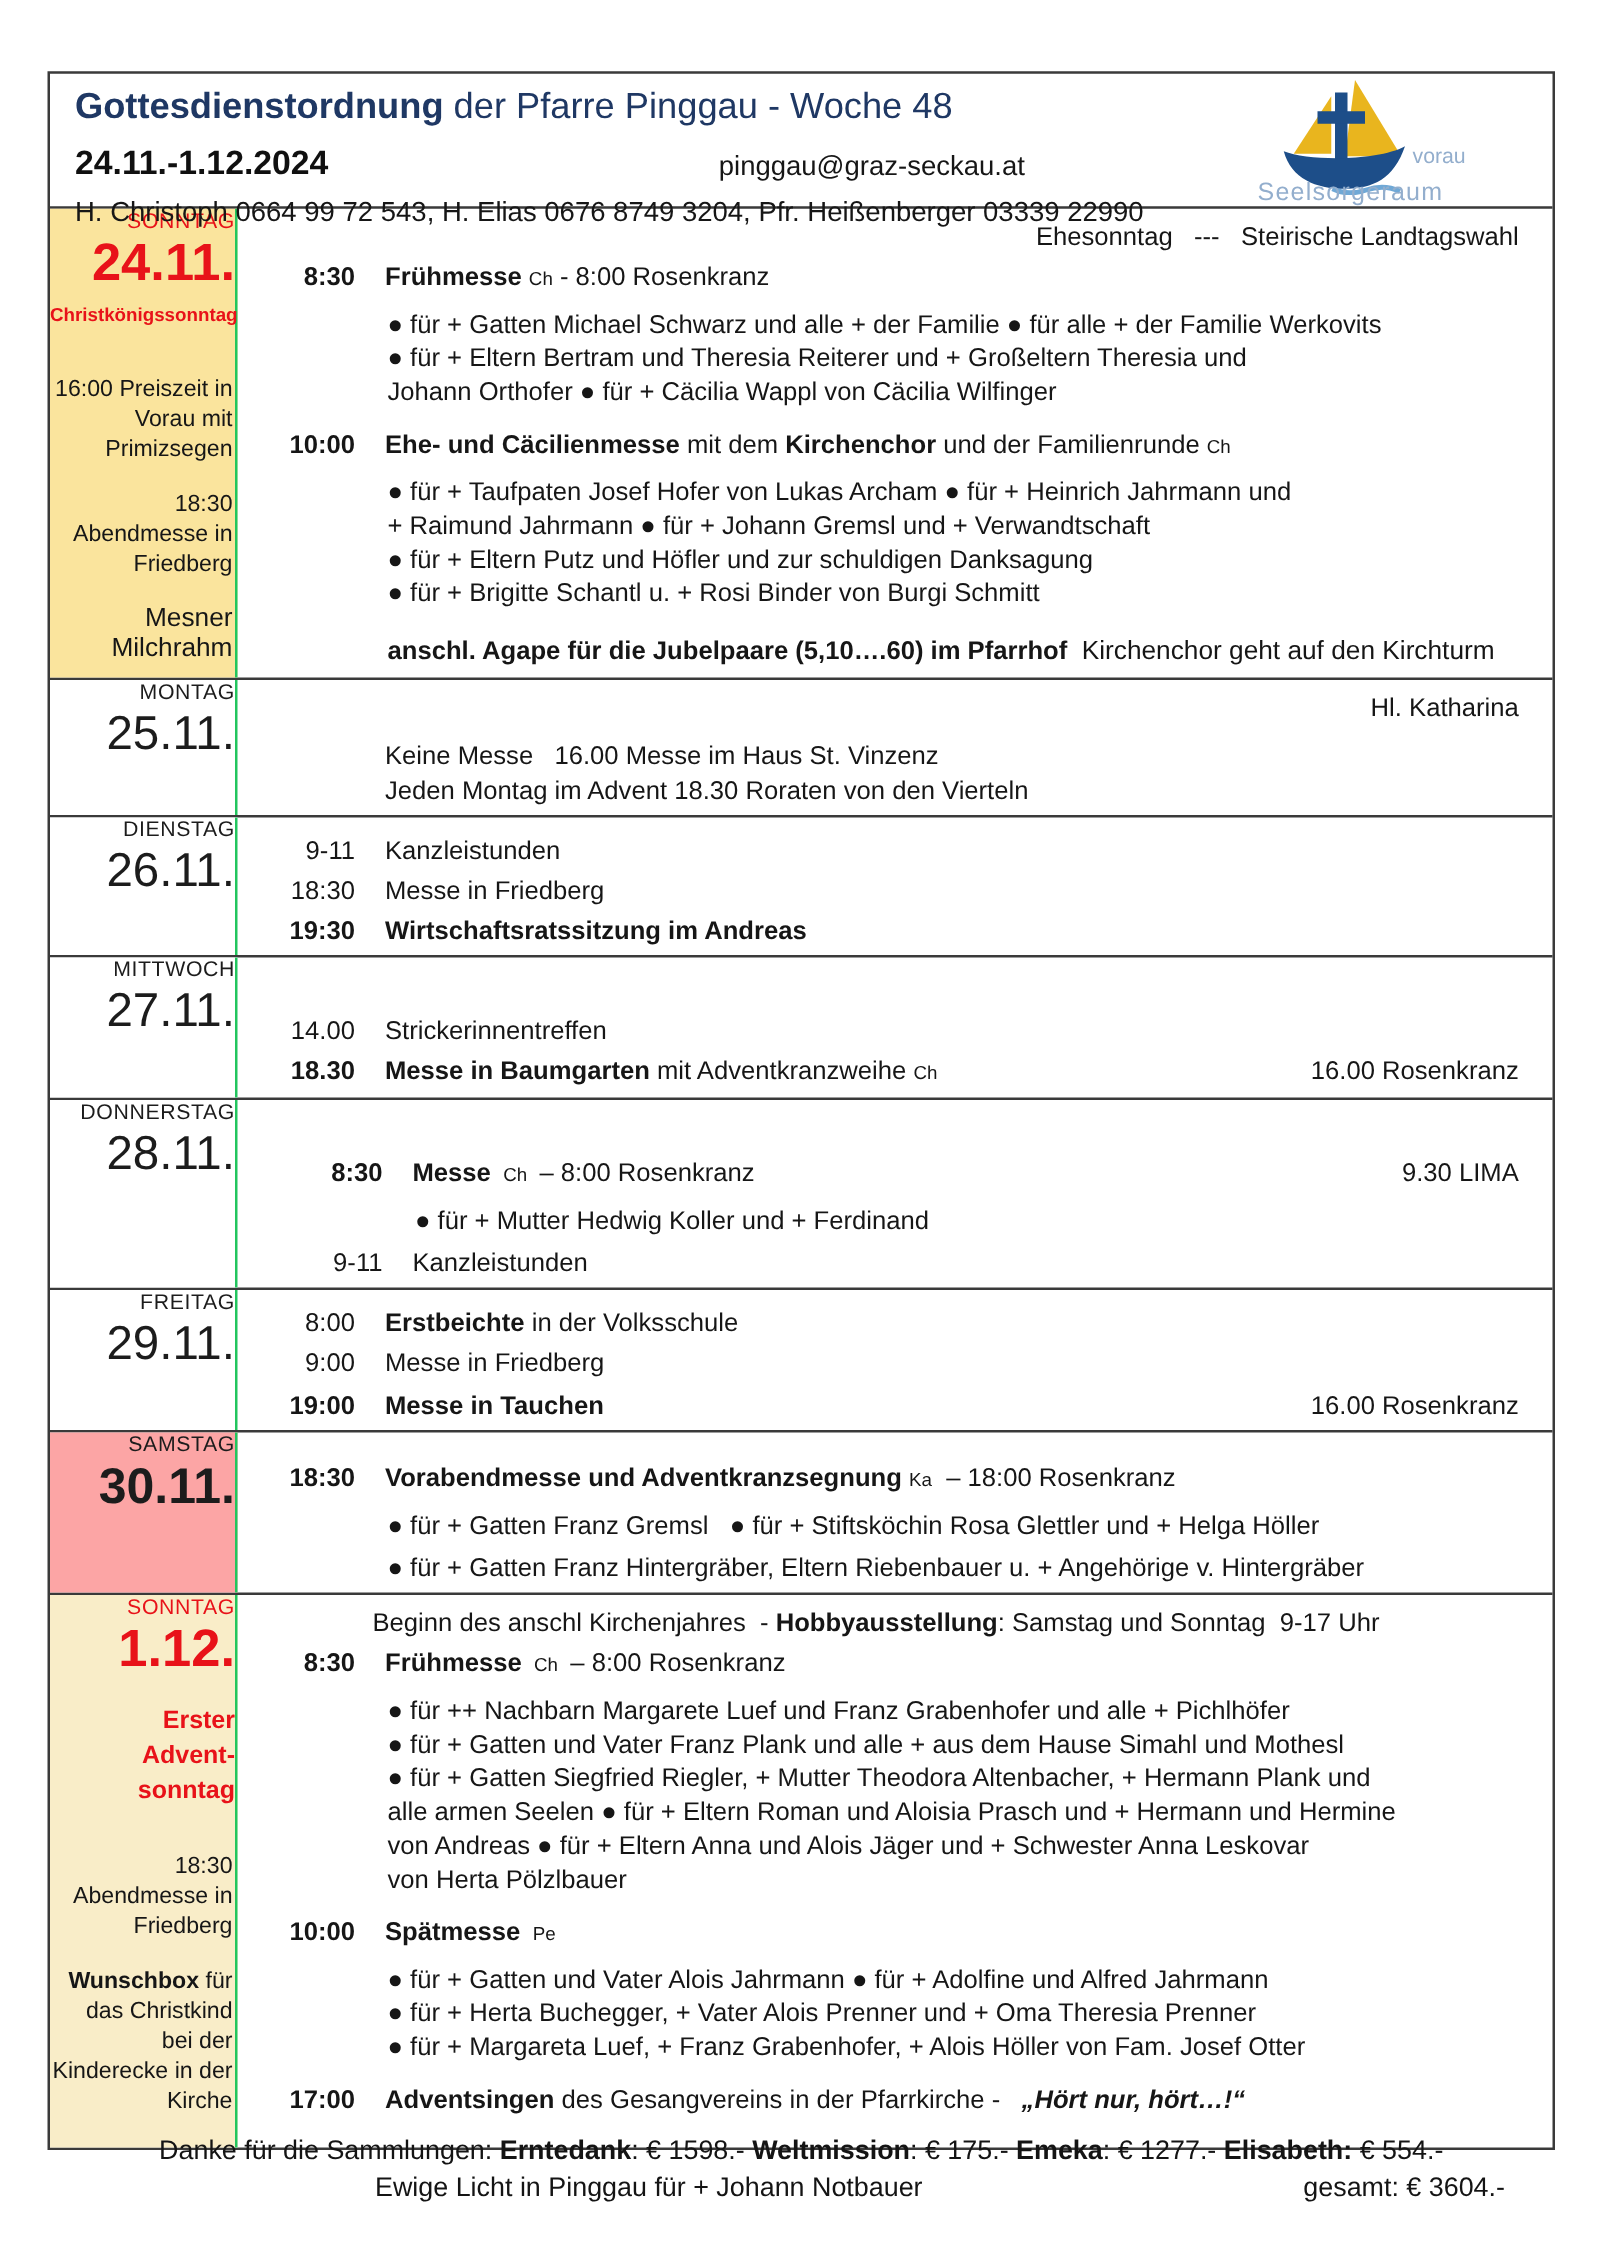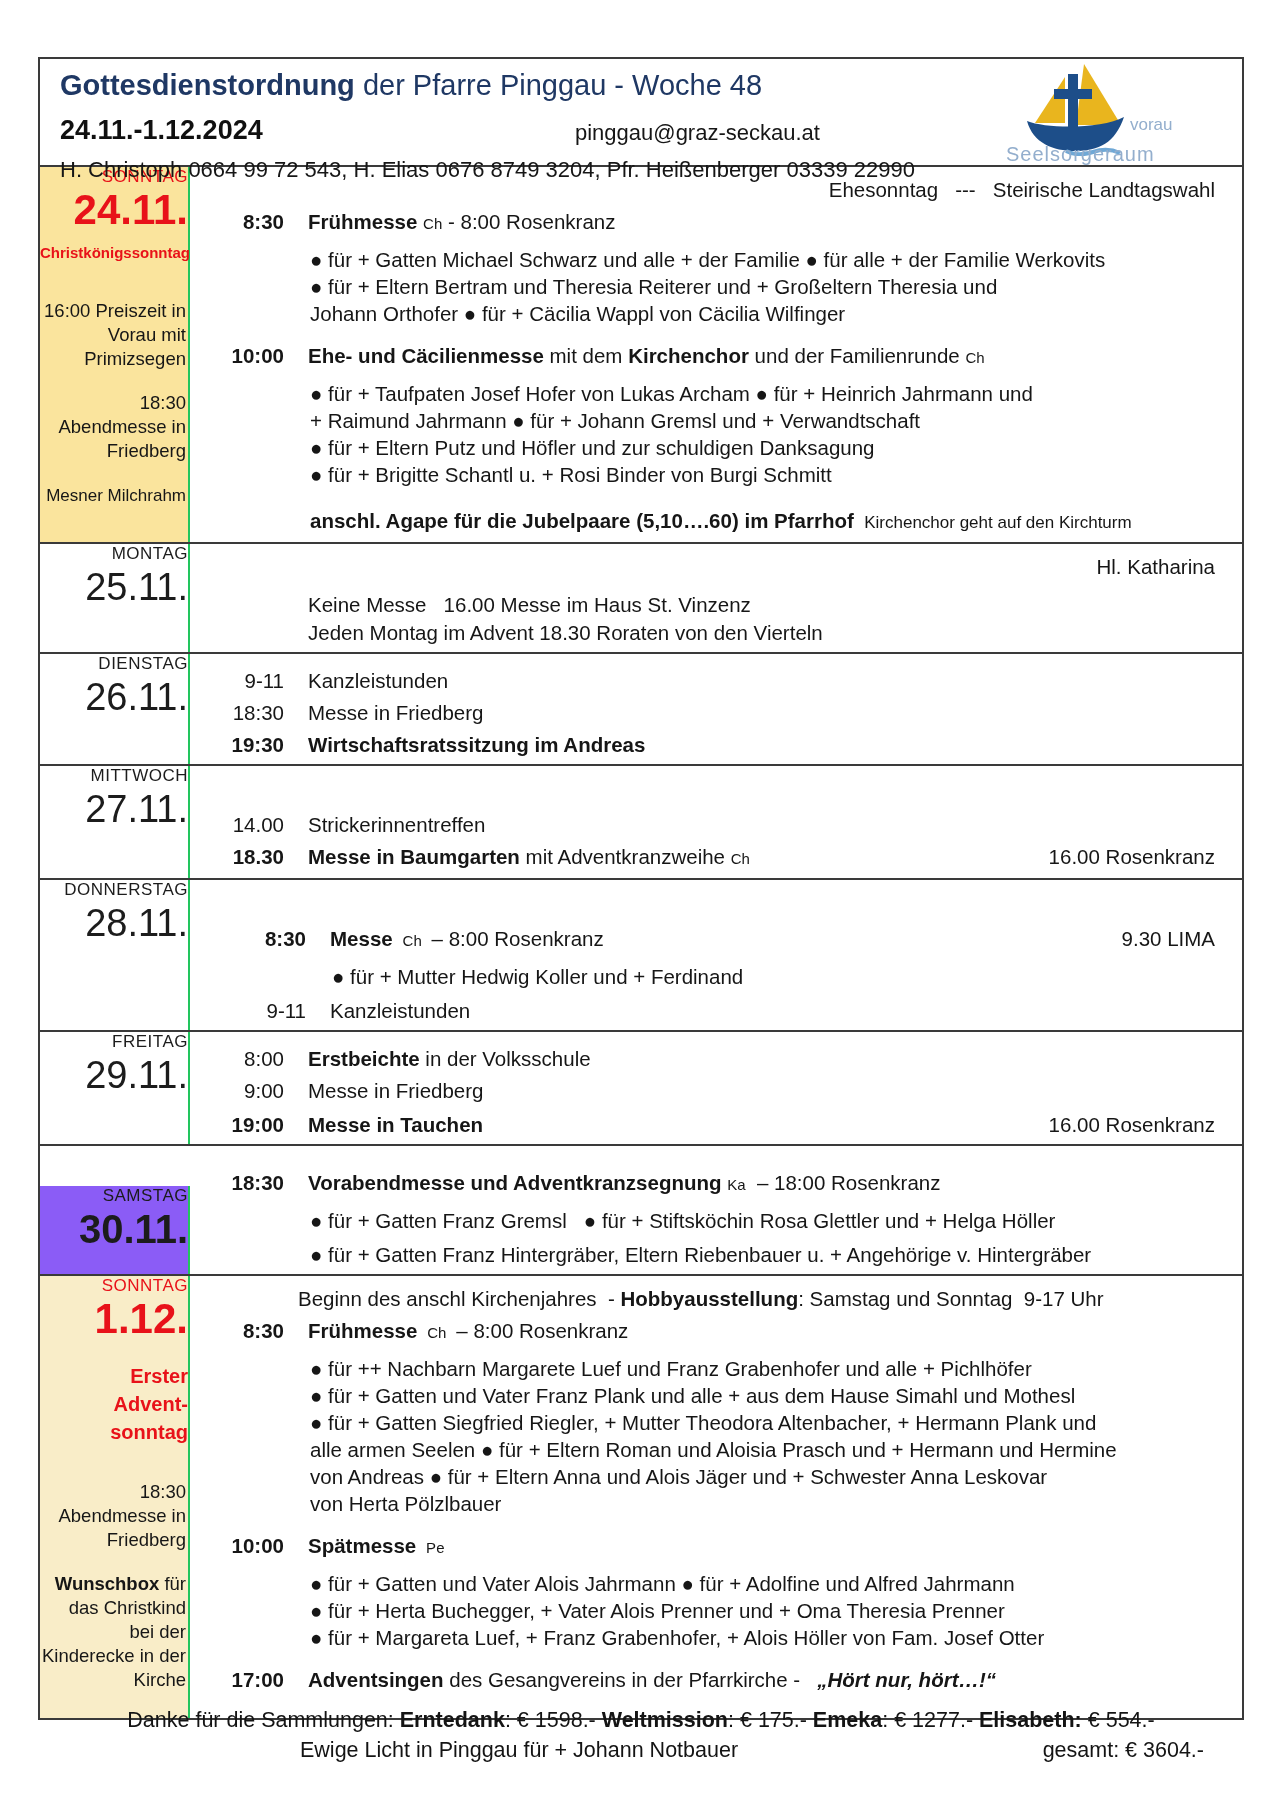--- a/index.html
+++ b/index.html
@@ -21,21 +21,21 @@
 
   
   .row{display:flex;border-top:2px solid #3a3a3a;}
   .daycell{width:150px;flex:none;border-right:2px solid #22c55e;text-align:right;background:#fff;}
   .content{flex:1;position:relative;padding:8px 0 6px 0;}
   .dayname{font-size:17px;letter-spacing:.5px;color:#1c1c1c;}
   .daydate{font-size:38px;line-height:46px;color:#1c1c1c;}
   .v-sun .dayname{color:#E81219;}
   .v-sun .daydate{color:#E81219;font-weight:700;font-size:42px;}
   .v-sat .daydate{font-weight:700;font-size:40px;}
-  .v-sat .daycell{background:#8b5cf6;margin-top:40px;}
+  .v-sat .daycell{background:#fca5a5;}
   [data-row="sun2411"] .daycell{background:#FAE49D;}
   [data-row="sun0112"] .daycell{background:#F9EDC8;}
   .subtitle{color:#E81219;font-weight:700;}
   [data-row="sun2411"] .subtitle{font-size:15px;line-height:19px;margin-top:10px;}
   [data-row="sun0112"] .subtitle{font-size:20px;line-height:28px;margin-top:20px;}
   .daynotes p{font-size:18.5px;line-height:24px;margin-top:20px;padding:0 2px;}
   [data-row="sun2411"] .daynotes p:first-of-type{margin-top:37px;}
   [data-row="sun0112"] .daynotes p:first-of-type{margin-top:34px;}
 
   [data-row="sun2411"]{min-height:377px;}
@@ -60,21 +60,21 @@
   .k-b{margin-top:1px;margin-left:120px;padding-right:14px;}
   .k-bg{margin-top:8px;margin-left:120px;padding-right:14px;}
   .k-c{margin-top:1px;margin-left:120px;padding-right:14px;}
   .k-plain{margin-top:2px;margin-left:118px;}
   .k-plaing{margin-top:12px;margin-left:118px;}
   .k-intro{margin-top:2px;margin-left:108px;}
   .k-agape{margin-top:20px;margin-left:120px;}
   .rnote{position:absolute;right:27px;top:0;font-size:20.5px;}
   .b{font-weight:700;}
   .sm{font-size:15px;}
-  .sm2{font-size:17px;}
+  .sm2{font-size:21px;}
   .i{font-style:italic;}
 
   
   .pfoot{position:absolute;left:38px;top:1706px;width:1206px;font-size:21.5px;color:#141414;}
   .f1{text-align:center;white-space:pre-wrap;line-height:28px;}
   .f2{position:relative;height:32px;margin-top:4px;}
   .f2a{position:absolute;left:262px;}
   .f2b{position:absolute;right:40px;}
 </style>
 </head>

